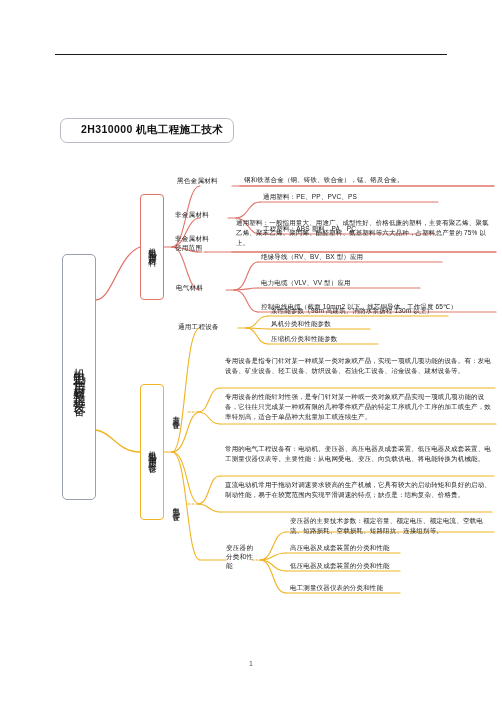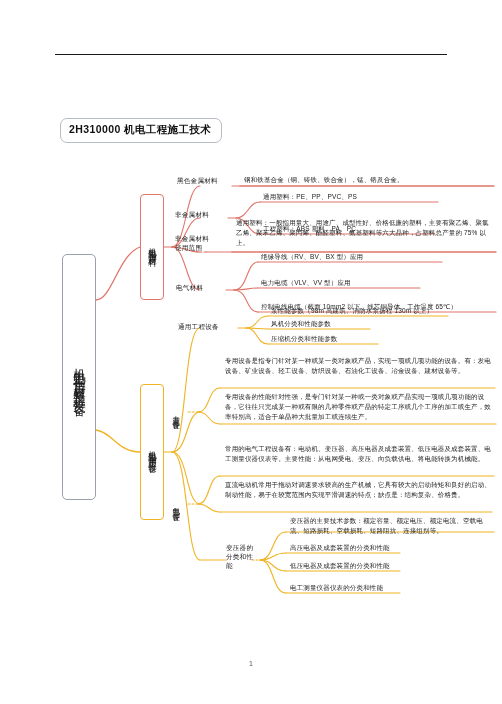--- a/index.html
+++ b/index.html
@@ -12,21 +12,21 @@
 
   
   .header-rule{
     position:absolute;left:55px;top:54px;width:392px;height:0;
     border-top:1.4px solid #1a1a1a;
   }
 
   
   .title-chip{
     position:absolute;left:60px;top:118px;
-    padding:4px 10px 5px 8px;
+    padding:4px 10px 5px 20px;
     border:1px solid #b8bcc4;border-radius:7px;
     background:#fff;
     font-size:10.5px;font-weight:bold;color:#111;
     letter-spacing:.4px;white-space:nowrap;
     box-shadow:0 0 0 0 rgba(0,0,0,0);
   }
 
   
   .wires{position:absolute;left:0;top:0;width:502px;height:704px;}
 

